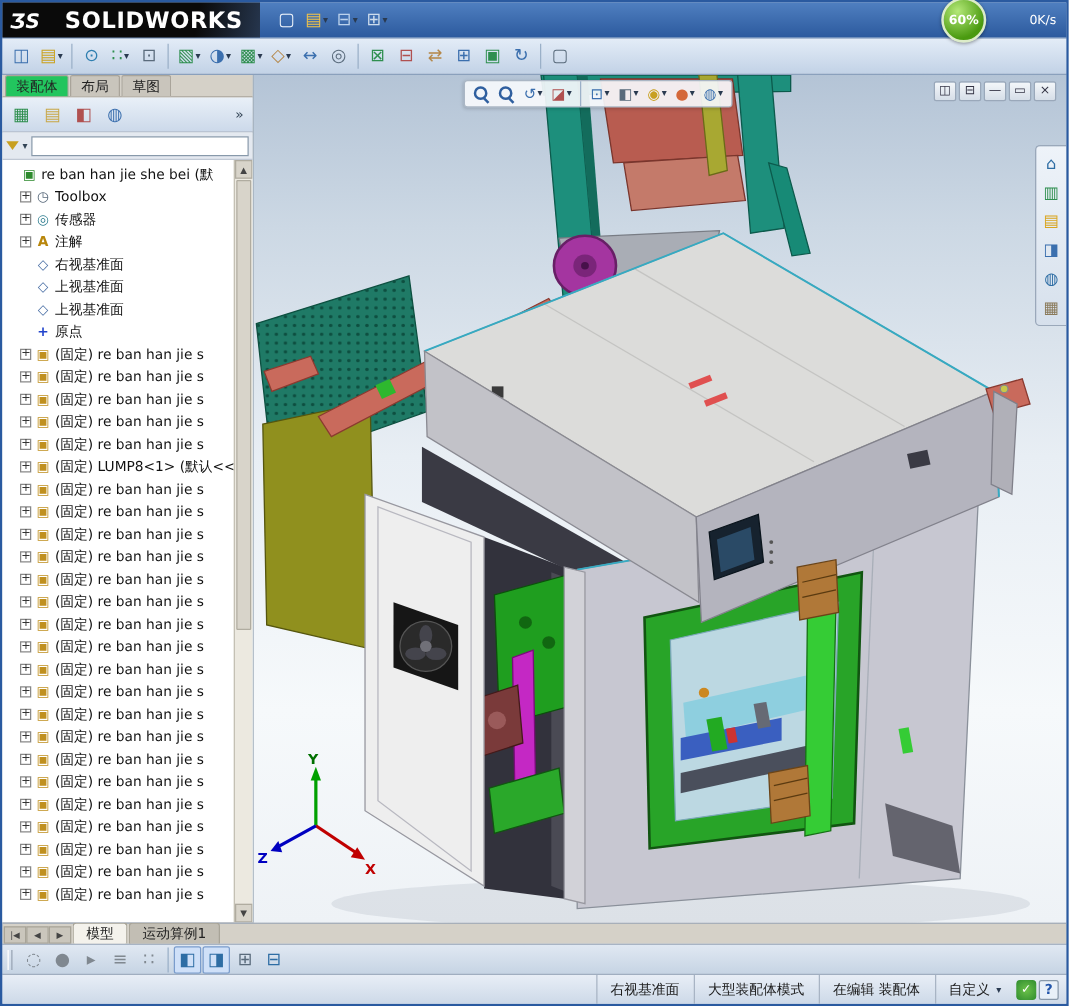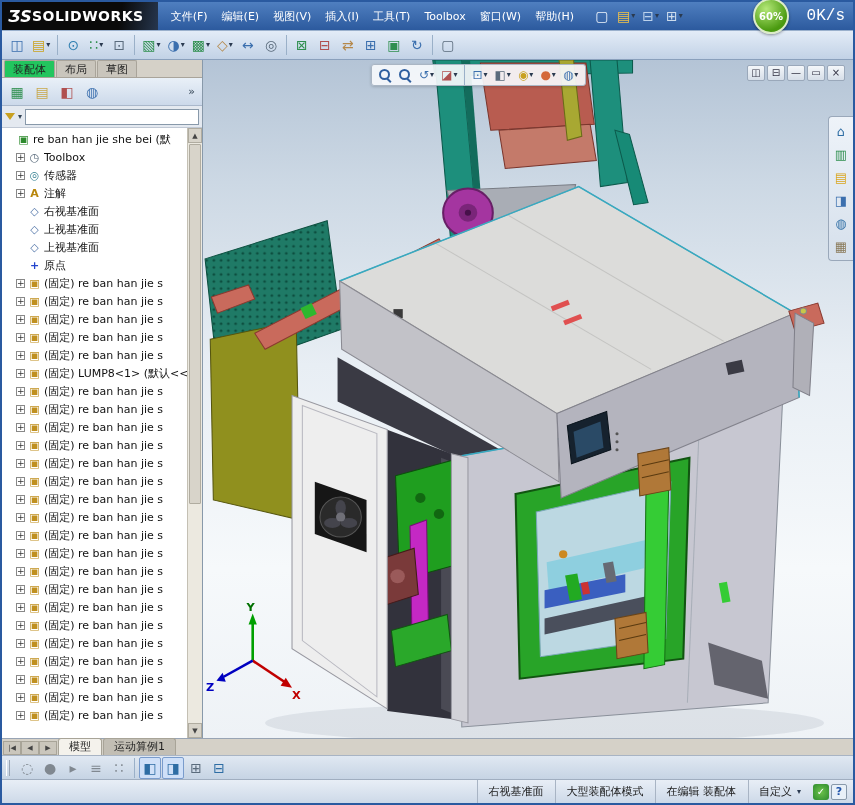--- a/index.html
+++ b/index.html
@@ -5,33 +5,33 @@
   html,body{margin:0;padding:0;width:855px;height:805px;overflow:hidden;
     font-family:"DejaVu Sans","Liberation Sans",sans-serif;}
   *{box-sizing:border-box;}
   .window{width:855px;height:805px;border:2px solid #2a5aa0;background:#c8d4e4;
     display:flex;flex-direction:column;position:relative;}
 
   
   .titlebar{height:28px;background:linear-gradient(#4f7fc0,#2c5a9e);color:#fff;
     display:flex;align-items:center;position:relative;flex:none;}
   .logo{height:100%;background:linear-gradient(100deg,#0a0a0a 75%,#26364e);
-    display:flex;align-items:center;padding:0 14px 0 6px;gap:0;}
+    display:flex;align-items:center;padding:0 14px 0 6px;gap:20px;}
   .logo-mark{font-weight:bold;font-size:16px;font-style:italic;color:#fff;}
-  .logo-text{font-weight:700;font-size:14px;letter-spacing:.5px;color:#fff;}
+  .logo-text{font-weight:700;font-size:18px;letter-spacing:.5px;color:#fff;}
   .menubar{display:flex;align-items:center;margin-left:6px;}
   .menu-item{padding:2px 7px;font-size:11px;color:#fff;cursor:default;}
   .title-tools{display:flex;align-items:center;margin-left:10px;gap:1px;}
   .title-tools .tb-btn{height:20px;}
   .ball{position:absolute;right:64px;top:-4px;width:36px;height:36px;border-radius:50%;
     background:radial-gradient(circle at 35% 28%,#b4e878,#4a9a10 70%);
     border:2px solid #dcecc8;color:#fff;font-size:10px;font-weight:bold;
     display:flex;align-items:center;justify-content:center;z-index:6;
     box-shadow:0 1px 3px rgba(0,0,0,.4);}
-  .speed{margin-left:auto;font-size:16px;padding-right:8px;color:#fff;font-family:Liberation Mono, monospace;}
+  .speed{margin-left:auto;font-size:10px;padding-right:8px;color:#fff;}
 
   
   .toolbar{height:30px;background:linear-gradient(#e3ecf7,#c2d2e6);
     border-top:1px solid #9ab0cc;border-bottom:1px solid #8aa0bc;
     display:flex;align-items:center;padding:0 4px;gap:1px;flex:none;}
   .tb-btn{height:22px;min-width:22px;padding:0 2px;display:inline-flex;align-items:center;
     justify-content:center;border:1px solid transparent;border-radius:2px;font-size:14px;line-height:1;}
   .tb-btn.pressed{background:#cfe0f8;border:1px solid #7a9ccc;}
   .tb-sep{width:1px;height:20px;background:#9ab0c8;margin:0 3px;flex:none;}
   .glyph{line-height:1;}
@@ -125,30 +125,20 @@
 </head>
 <body>
 
 <div class="window">
 
   <div class="titlebar">
     <div class="logo">
       <span class="logo-mark">ƷS</span>
       <span class="logo-text">SOLIDWORKS</span>
     </div>
-    <div class="menubar">
-        <span class="menu-item">文件(F)</span>
-        <span class="menu-item">编辑(E)</span>
-        <span class="menu-item">视图(V)</span>
-        <span class="menu-item">插入(I)</span>
-        <span class="menu-item">工具(T)</span>
-        <span class="menu-item">Toolbox</span>
-        <span class="menu-item">窗口(W)</span>
-        <span class="menu-item">帮助(H)</span>
-      </div>
     <div class="title-tools">
         <span class="tb-btn">
           <span class="glyph" style="color: rgb(238, 244, 251);">▢</span>
         </span>
         <span class="tb-btn">
           <span class="glyph" style="color: rgb(240, 194, 74);">▤</span>
           <span class="ddar">▾</span>
         </span>
         <span class="tb-btn">
           <span class="glyph" style="color: rgb(188, 210, 236);">⊟</span>

